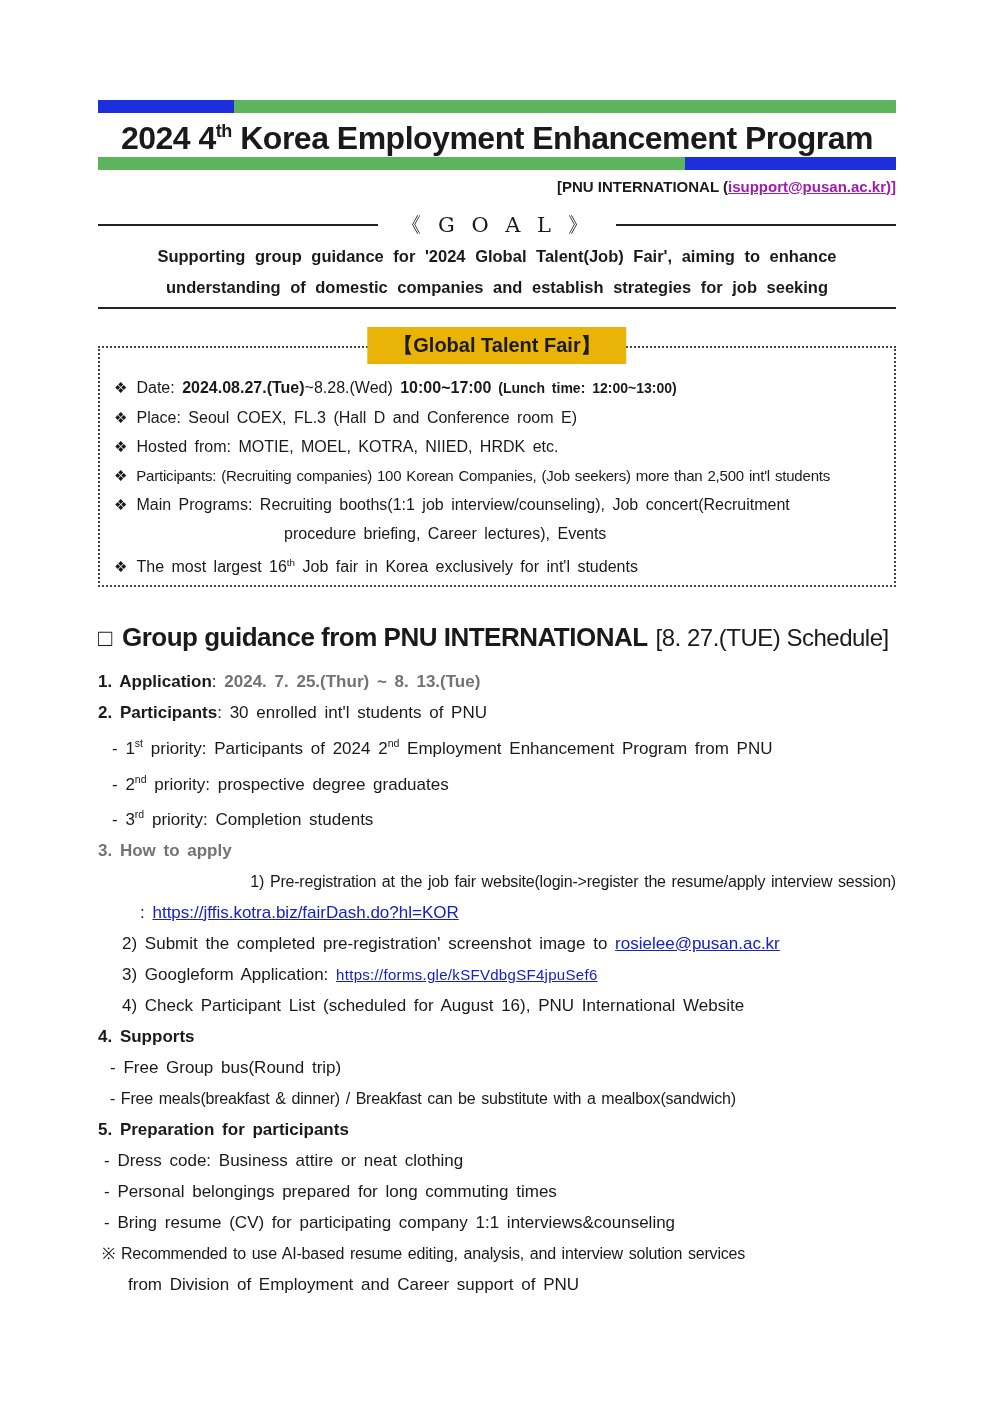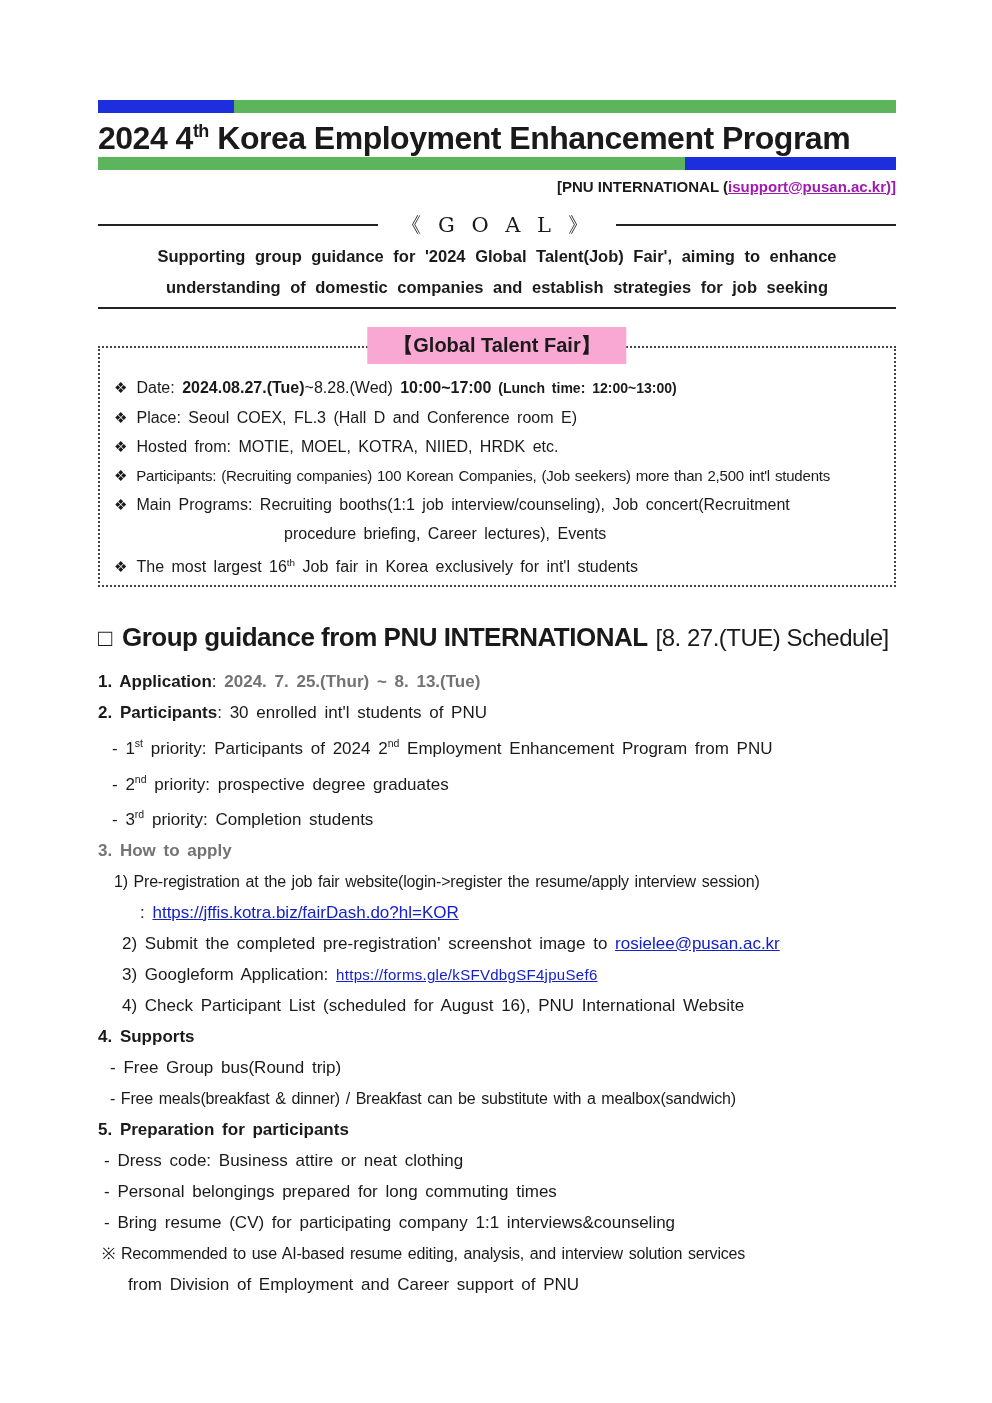--- a/index.html
+++ b/index.html
@@ -3,38 +3,38 @@
 <meta charset="utf-8">
 <style>
   * { margin: 0; padding: 0; box-sizing: border-box; }
   html, body { width: 992px; height: 1403px; background: #ffffff; overflow: hidden; }
   body { font-family: "Liberation Sans", sans-serif; color: #1a1a1a; }
   .content { position: absolute; left: 98px; top: 100px; width: 798px; }
 
   
   .bar { height: 13px; display: flex; width: 100%; }
   .bar .seg { height: 100%; }
-  .page-title { font-size: 32px; font-weight: bold; line-height: 37px;
+  .page-title { text-align: center; font-size: 32px; font-weight: bold; line-height: 37px;
                 letter-spacing: -0.5px; white-space: nowrap; transform: scaleX(1.0); }
   .page-title sup { font-size: 18px; }
   .org-line { text-align: right; font-size: 15px; font-weight: bold; line-height: 24px; margin-top: 5px; }
   .email-link { text-decoration: underline; cursor: pointer; }
 
   
   .goal-row { display: flex; align-items: center; margin-top: 12px; }
   .goal-rule { flex: 1; border-top: 2px solid #222; }
   .goal-heading { font-family: "DejaVu Serif", serif; font-size: 21px; letter-spacing: 5px;
                   padding: 0 22px; white-space: nowrap; }
   .goal-text { text-align: center; font-size: 16.5px; line-height: 28px; word-spacing: 5px; margin-top: 3px; font-weight: bold; }
   .goal-divider { border-bottom: 2px solid #222; margin-top: 6px; }
 
   
   .fair-box { position: relative; margin-top: 37px; border: 2px dotted #444; padding: 25px 12px 4px 14px; }
   .fair-label { position: absolute; top: -21px; left: 50%; transform: translateX(-50%);
-                background: #f9a8d4; font-size: 20px; font-weight: bold; padding: 5px 26px;
+                background: #eab308; font-size: 20px; font-weight: bold; padding: 5px 26px;
                 white-space: nowrap; }
   .fb-line { font-size: 16px; line-height: 29px; word-spacing: 3px; white-space: nowrap; }
   .fb-bullet { margin-right: 9px; font-size: 15px; }
   .fb-indent { padding-left: 170px; }
   .fb-cond { font-size: 15px; letter-spacing: -0.2px; word-spacing: 1px; }
   .small-bold { font-size: 14px; font-weight: bold; }
   b.dt { font-weight: bold; text-align: right; }
   .link { color: #1420c8; text-decoration: underline; cursor: pointer; }
   .url-font { font-size: 15px; letter-spacing: 0.3px; }
   sup { font-size: 62%; vertical-align: super; }
@@ -42,21 +42,21 @@
   
   .section-heading { margin-top: 30px; font-size: 26px; font-weight: bold; line-height: 40px;
                      letter-spacing: -0.5px; white-space: nowrap; }
   .section-heading .chk { font-weight: normal; font-size: 24px; margin-right: 10px; }
   .section-heading .sub { font-weight: normal; font-size: 24px; margin-left: 8px; }
   .list { margin-top: 8px; }
   .row { font-size: 17px; line-height: 31px; word-spacing: 3px; white-space: nowrap; }
   .row b.lbl { font-weight: bold; }
   .blue { color: #737373; font-weight: bold; }
   .ind-1 { padding-left: 14px; }   
-  .ind-s1 { padding-left: 16px; }  
+  .ind-s1 { padding-left: 16px; text-align: right; }  
   .ind-s { padding-left: 24px; }   
   .ind-url { padding-left: 42px; } 
   .ind-d { padding-left: 12px; }   
   .ind-p { padding-left: 6px; }    
   .ind-n { padding-left: 4px; }    
   .ind-n2 { padding-left: 30px; }  
   .cond { font-size: 16px; word-spacing: 1.5px; letter-spacing: -0.2px; }
 </style>
 </head>
 <body>

